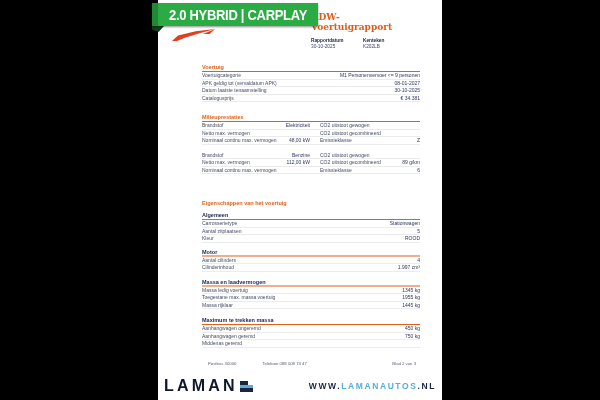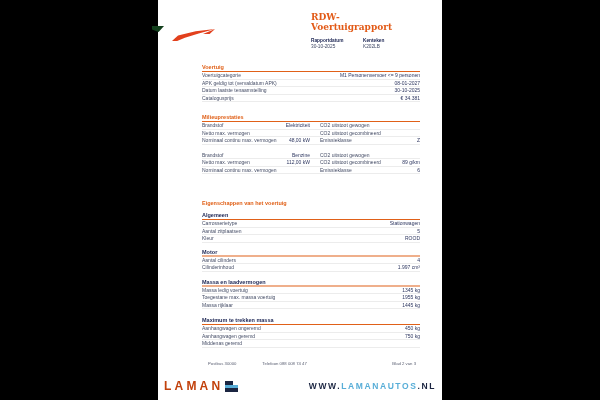--- a/index.html
+++ b/index.html
@@ -62,21 +62,21 @@
 
   .doc-footer{position:absolute;top:722px;left:0;width:436px;display:flex;font-size:8.5px;
     color:#5a5f72;}
   .foot-postbus{margin-left:12px;}
   .foot-tel{margin-left:52px;}
   .foot-page{margin-left:auto;margin-right:8px;}
 
   
   .dealer-bar{position:absolute;left:0;right:0;bottom:0;height:28px;background:#fff;z-index:40;
     display:flex;align-items:center;justify-content:space-between;padding:0 6px;}
-  .dealer-logo{display:flex;align-items:center;color:#c2410c;font-size:12px;font-weight:600;
+  .dealer-logo{display:flex;align-items:center;color:#0f172a;font-size:16px;font-weight:600;
     letter-spacing:3.2px;}
   .logo-mark{width:13px;height:11px;margin:0 5px 0 2px;display:flex;flex-direction:column;}
   .logo-mark .m-top{width:8px;height:4px;background:#1b2541;}
   .logo-mark .m-stripe{width:13px;height:3px;background:#58aed8;}
   .logo-mark .m-bottom{width:13px;height:4px;background:#1b2541;}
   .website{font-size:8.5px;font-weight:bold;letter-spacing:1.6px;white-space:nowrap;}
   .website .navy{color:#1b2541;}
   .website .cyan{color:#58aed8;}
 </style>
 </head>
@@ -249,17 +249,20 @@
             <span class="m-bottom"></span>
         </span>
       </div>
       <div class="website">
         <span class="navy">WWW.</span><span class="cyan">LAMANAUTOS</span><span class="navy">.NL</span>
       </div>
     </div>
 
   </div>
 
+  <div class="banner">
+    <span>2.0 HYBRID | CARPLAY</span>
+  </div>
   <div class="banner-fold"></div>
   <div class="swoosh"></div>
   <div class="swoosh-tip"></div>
 
 </div>
 
 </body></html>

